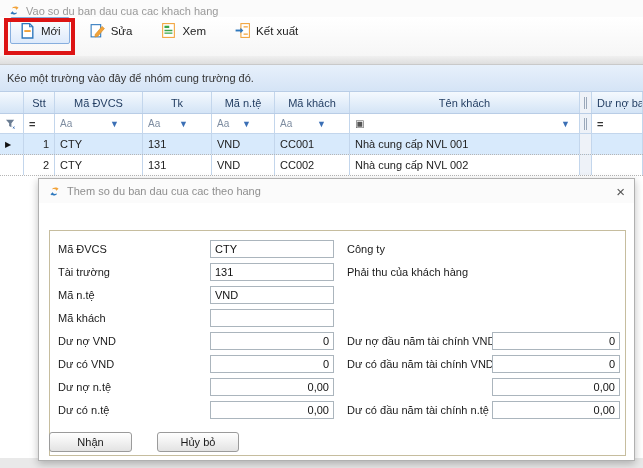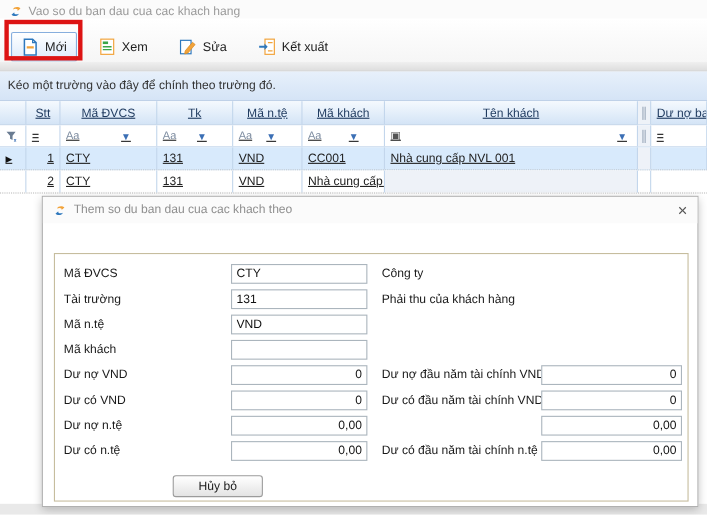--- a/index.html
+++ b/index.html
@@ -15,21 +15,21 @@
   
   .win-title {
     position:absolute; left:0; top:0; width:643px; height:17px;
     display:flex; align-items:flex-end; gap:5px; padding-left:8px;
     background:#fbfbfb; color:#9a9a9a;
   }
   .logo-ic { width:13px; height:13px; display:inline-flex; }
   
   .toolbar {
     position:absolute; left:0; top:17px; width:643px; height:39px;
-    display:flex; align-items:flex-end; gap:10px; padding-left:10px;
+    display:flex; align-items:flex-start; gap:10px; padding-left:10px;
     background:linear-gradient(#ffffff, #f6f6f6);
   }
   .tb-btn {
     display:flex; align-items:center; gap:5px;
     padding:4px 8px; border:1px solid transparent; background:transparent;
     font-family:inherit; font-size:11.5px; color:#222; cursor:pointer; border-radius:2px;
   }
   .tb-btn.active {
     border:1px solid #86aede;
     background:linear-gradient(#ffffff,#ddeafb);
@@ -52,21 +52,21 @@
     display:flex; align-items:center; padding-left:7px; color:#333;
   }
   
   .grid { position:absolute; left:0; top:92px; width:643px; }
   .grow {
     display:grid;
     grid-template-columns:24px 31px 88px 69px 63px 75px 230px 12px 1fr;
   }
   .c {
     display:flex; align-items:center; padding:0 5px;
-    border-right:1px solid #c3d6ec; overflow:hidden; white-space:nowrap;text-decoration:underline;
+    border-right:1px solid #c3d6ec; overflow:hidden; white-space:nowrap;
   }
   .hdr { height:22px; background:linear-gradient(#f4f9fe,#d4e4f6); border-bottom:1px solid #b9cde6; }
   .hdr .c { justify-content:center; color:#1f3a5f; }
   .hdr .c.last { justify-content:flex-start; }
   .flt { height:20px; background:#fff; border-bottom:1px solid #c3d6ec; }
   .flt .aa { color:#7d8ca0; font-size:10px; }
   .flt .arrow { margin-left:auto; margin-right:18px; color:#3b6fb5; font-size:9px; }
   .flt .arrow.edge { margin-right:4px; }
   .flt .eq { color:#333; font-weight:bold; }
   .flt .boxg { color:#555; font-size:10px; }
@@ -141,53 +141,53 @@
           <path d="M3 1.5h7l3 3v10.5H3z" fill="#fff" stroke="#2e78bd" stroke-width="1.3"></path>
           <path d="M10 1.5v3h3" fill="none" stroke="#2e78bd" stroke-width="1"></path>
           <path d="M5 8.5h6" stroke="#f2a33a" stroke-width="1.8"></path>
         </svg>
     </span>
     <span>Mới</span>
   </button>
   <button class="tb-btn">
     <span class="tb-ic">
       <svg viewBox="0 0 16 16">
+          <rect x="2" y="2.5" width="9" height="11.5" fill="#fff" stroke="#2e78bd"></rect>
+          <path d="M6 11.5l6.2-7.3 2.3 1.9-6.2 7.3-2.8.7z" fill="#f2a33a" stroke="#d88a1f" stroke-width=".6"></path>
+        </svg>
+    </span>
+    <span>Sửa</span>
+  </button>
+  <button class="tb-btn">
+    <span class="tb-ic">
+      <svg viewBox="0 0 16 16">
           <rect x="2.5" y="1.5" width="11" height="13" fill="#fff" stroke="#f2a33a"></rect>
           <rect x="4.2" y="3.5" width="4.5" height="2.2" fill="#3aa648"></rect>
           <path d="M4.2 8h7.5M4.2 10.5h7.5" stroke="#3aa648" stroke-width="1.2"></path>
         </svg>
     </span>
     <span>Xem</span>
   </button>
   <button class="tb-btn">
     <span class="tb-ic">
       <svg viewBox="0 0 16 16">
-          <rect x="2" y="2.5" width="9" height="11.5" fill="#fff" stroke="#2e78bd"></rect>
-          <path d="M6 11.5l6.2-7.3 2.3 1.9-6.2 7.3-2.8.7z" fill="#f2a33a" stroke="#d88a1f" stroke-width=".6"></path>
-        </svg>
-    </span>
-    <span>Sửa</span>
-  </button>
-  <button class="tb-btn">
-    <span class="tb-ic">
-      <svg viewBox="0 0 16 16">
           <rect x="6.5" y="1.5" width="8" height="13" fill="#fff" stroke="#f2a33a"></rect>
           <path d="M9 4.5h4M9 11.5h4" stroke="#f2a33a" stroke-width="1.2"></path>
           <path d="M1.5 8h6" stroke="#2e78bd" stroke-width="1.8"></path>
           <path d="M6 5.3L8.8 8 6 10.7z" fill="#2e78bd"></path>
         </svg>
     </span>
     <span>Kết xuất</span>
   </button>
 </div>
 <div class="tb-shade"></div>
 <div class="red-box"></div>
 
 <div class="group-panel">
-  <span>Kéo một trường vào đây để chính theo trường đó.</span>
+  <span>Kéo một trường vào đây để nhóm cung trường đó.</span>
 </div>
 
 <div class="grid">
   <div class="grow hdr">
     <div class="c"></div>
     <div class="c">Stt</div>
     <div class="c">Mã ĐVCS</div>
     <div class="c">Tk</div>
     <div class="c">Mã n.tệ</div>
     <div class="c">Mã khách</div>
@@ -249,37 +249,38 @@
     <div class="c split"></div>
     <div class="c"></div>
   </div>
 
   <div class="grow drow">
     <div class="c"></div>
     <div class="c num">2</div>
     <div class="c">CTY</div>
     <div class="c">131</div>
     <div class="c">VND</div>
+    <div class="c">CC002</div>
     <div class="c">Nhà cung cấp NVL 002</div>
     <div class="c split"></div>
     <div class="c"></div>
   </div>
 </div>
 
 <div class="bottom-strip"></div>
 
 <div class="dialog">
   <div class="dlg-titlebar">
     <span class="logo-ic">
       <svg viewBox="0 0 16 16">
           <path d="M13 4.5C11 2.2 5.5 2.6 4.8 5.6c2.8-1.3 6-.4 5 1.7z" fill="#f2a33a"></path>
           <path d="M3 11.5c2 2.3 7.5 1.9 8.2-1.1-2.8 1.3-6 .4-5-1.7z" fill="#2e78bd"></path>
         </svg>
     </span>
-    <span>Them so du ban dau cua cac khach theo</span>
+    <span>Them so du ban dau cua cac theo hang</span>
     <span class="dlg-close">×</span>
   </div>
 
   <div class="groupbox">
 
     <div class="frow" style="top:9px">
       <span class="lbl">Mã ĐVCS</span>
       <input class="inp" value="CTY" style="">
       <span class="desc">Công ty</span>
     </div>
@@ -317,14 +318,15 @@
       <input class="inp2" value="0,00" style="">
     </div>
     <div class="frow" style="top:170px">
       <span class="lbl">Dư có n.tệ</span>
       <input class="inp num" value="0,00" style="">
       <span class="lbl2">Dư có đầu năm tài chính n.tệ</span>
       <input class="inp2" value="0,00" style="">
     </div>
   </div>
 
+  <button class="dlg-btn" style="left:10px">Nhận</button>
   <button class="dlg-btn" style="left:118px;width:82px">Hủy bỏ</button>
 </div>
 
 </body></html>

